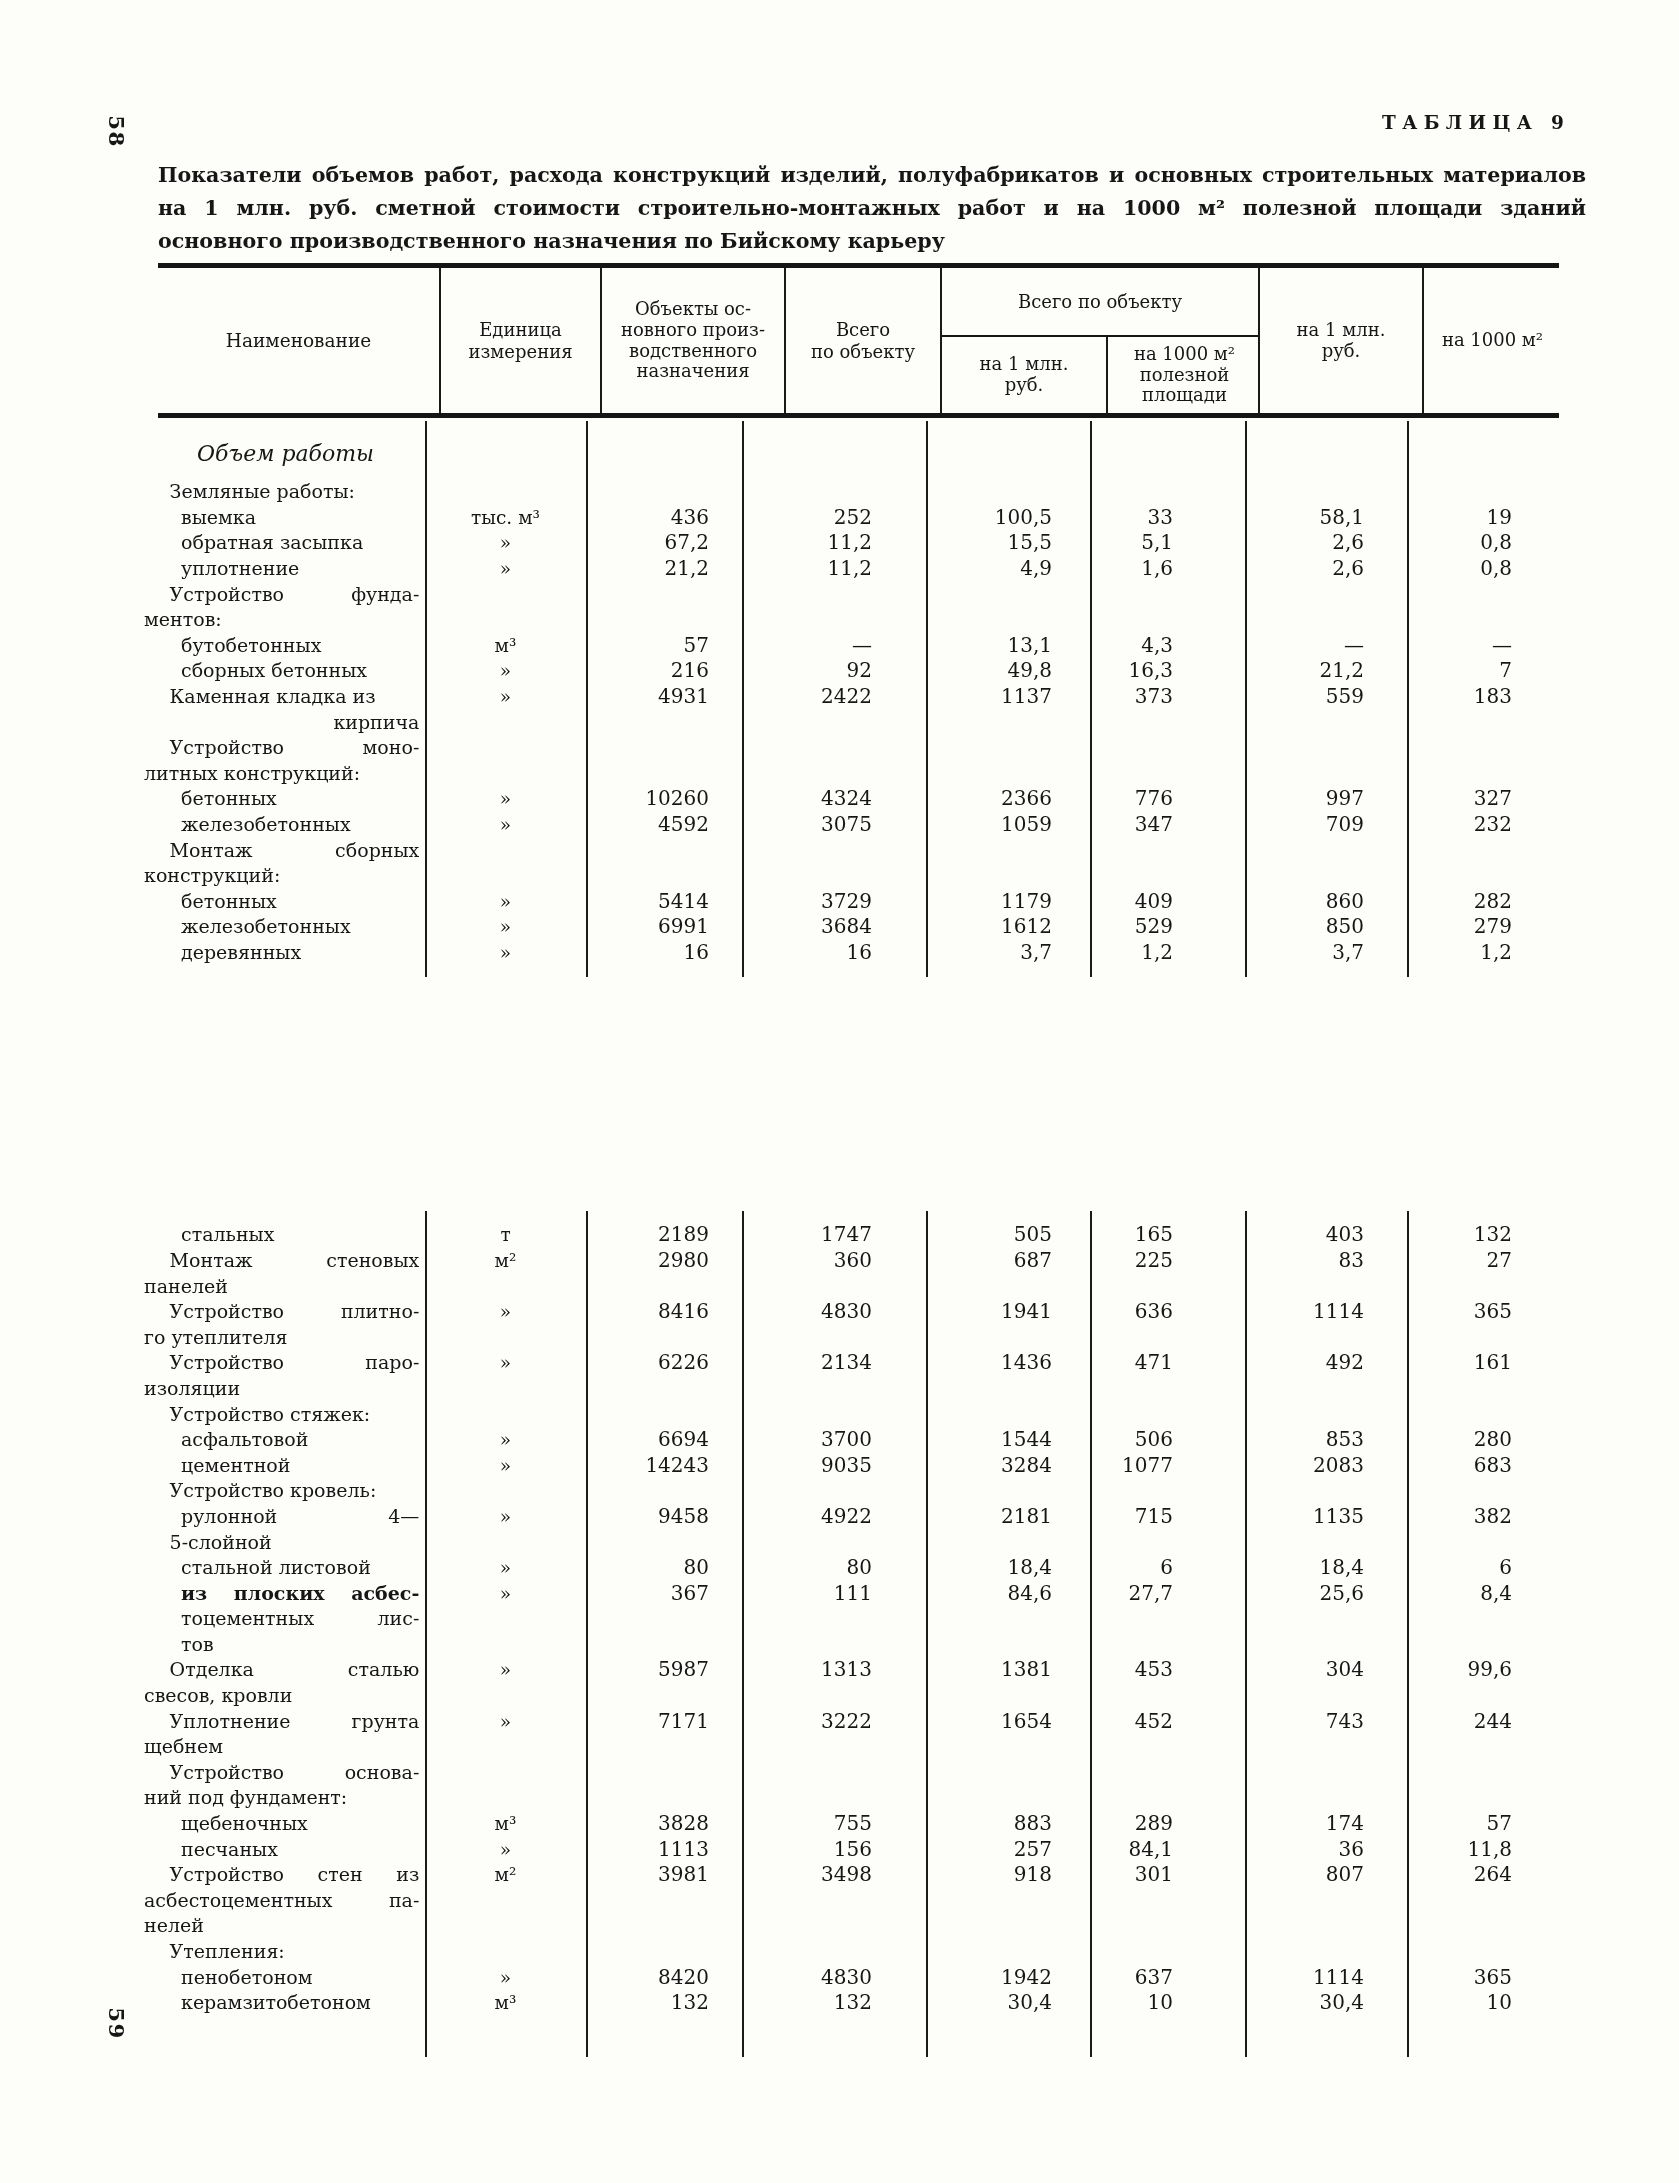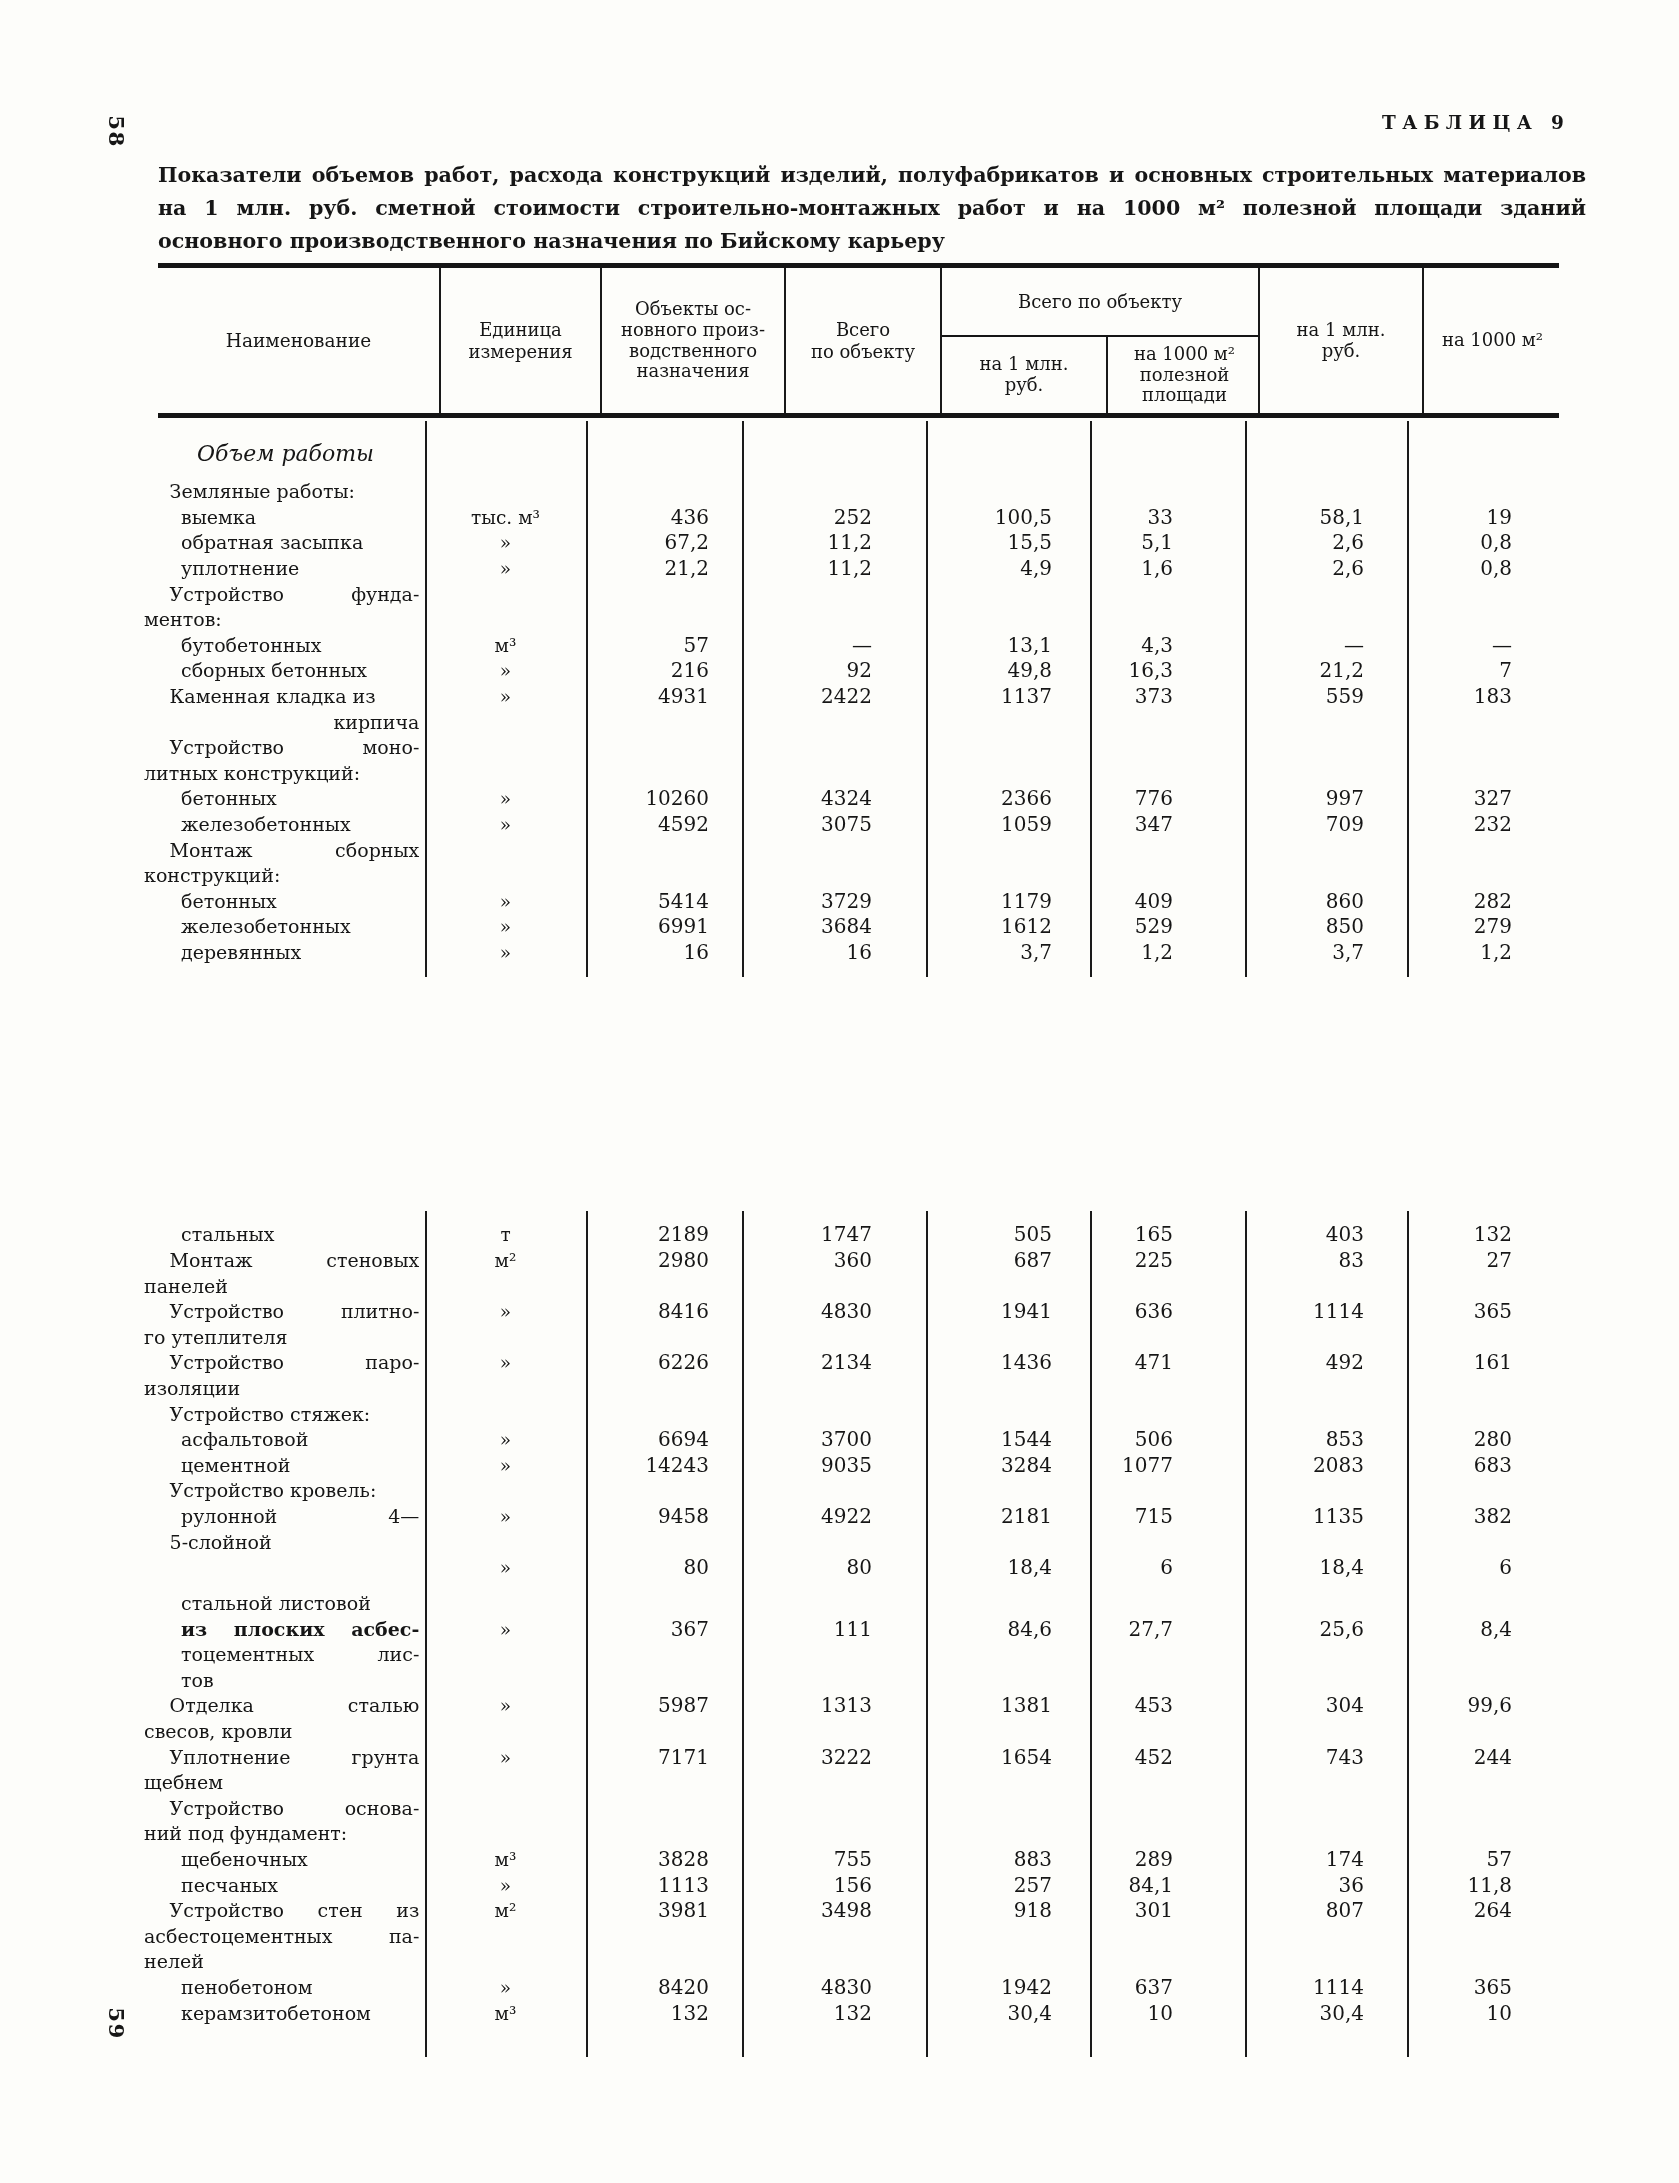--- a/index.html
+++ b/index.html
@@ -440,21 +440,21 @@
         <div class="c cunit">»</div>
         <div class="c cval v3">9458</div>
         <div class="c cval v4">4922</div>
         <div class="c cval v5">2181</div>
         <div class="c cval v6">715</div>
         <div class="c cval v7">1135</div>
         <div class="c cval v8">382</div>
       </div>
       <div class="trow">
         <div class="c clabel">
-          <div class="lline" style="padding-left: 37px; margin-top: 36px;">стальной листовой</div>
+          <div class="lline" style="padding-left: 37px;">стальной листовой</div>
         </div>
         <div class="c cunit">»</div>
         <div class="c cval v3">80</div>
         <div class="c cval v4">80</div>
         <div class="c cval v5">18,4</div>
         <div class="c cval v6">6</div>
         <div class="c cval v7">18,4</div>
         <div class="c cval v8">6</div>
       </div>
       <div class="trow">
@@ -543,20 +543,32 @@
         <div class="c cunit">м²</div>
         <div class="c cval v3">3981</div>
         <div class="c cval v4">3498</div>
         <div class="c cval v5">918</div>
         <div class="c cval v6">301</div>
         <div class="c cval v7">807</div>
         <div class="c cval v8">264</div>
       </div>
       <div class="trow">
         <div class="c clabel">
+          <div class="lline" style="padding-left: 25.6px;">Утепления:</div>
+        </div>
+        <div class="c cunit"></div>
+        <div class="c cval v3"></div>
+        <div class="c cval v4"></div>
+        <div class="c cval v5"></div>
+        <div class="c cval v6"></div>
+        <div class="c cval v7"></div>
+        <div class="c cval v8"></div>
+      </div>
+      <div class="trow">
+        <div class="c clabel">
           <div class="lline" style="padding-left: 37px;">пенобетоном</div>
         </div>
         <div class="c cunit">»</div>
         <div class="c cval v3">8420</div>
         <div class="c cval v4">4830</div>
         <div class="c cval v5">1942</div>
         <div class="c cval v6">637</div>
         <div class="c cval v7">1114</div>
         <div class="c cval v8">365</div>
       </div>

